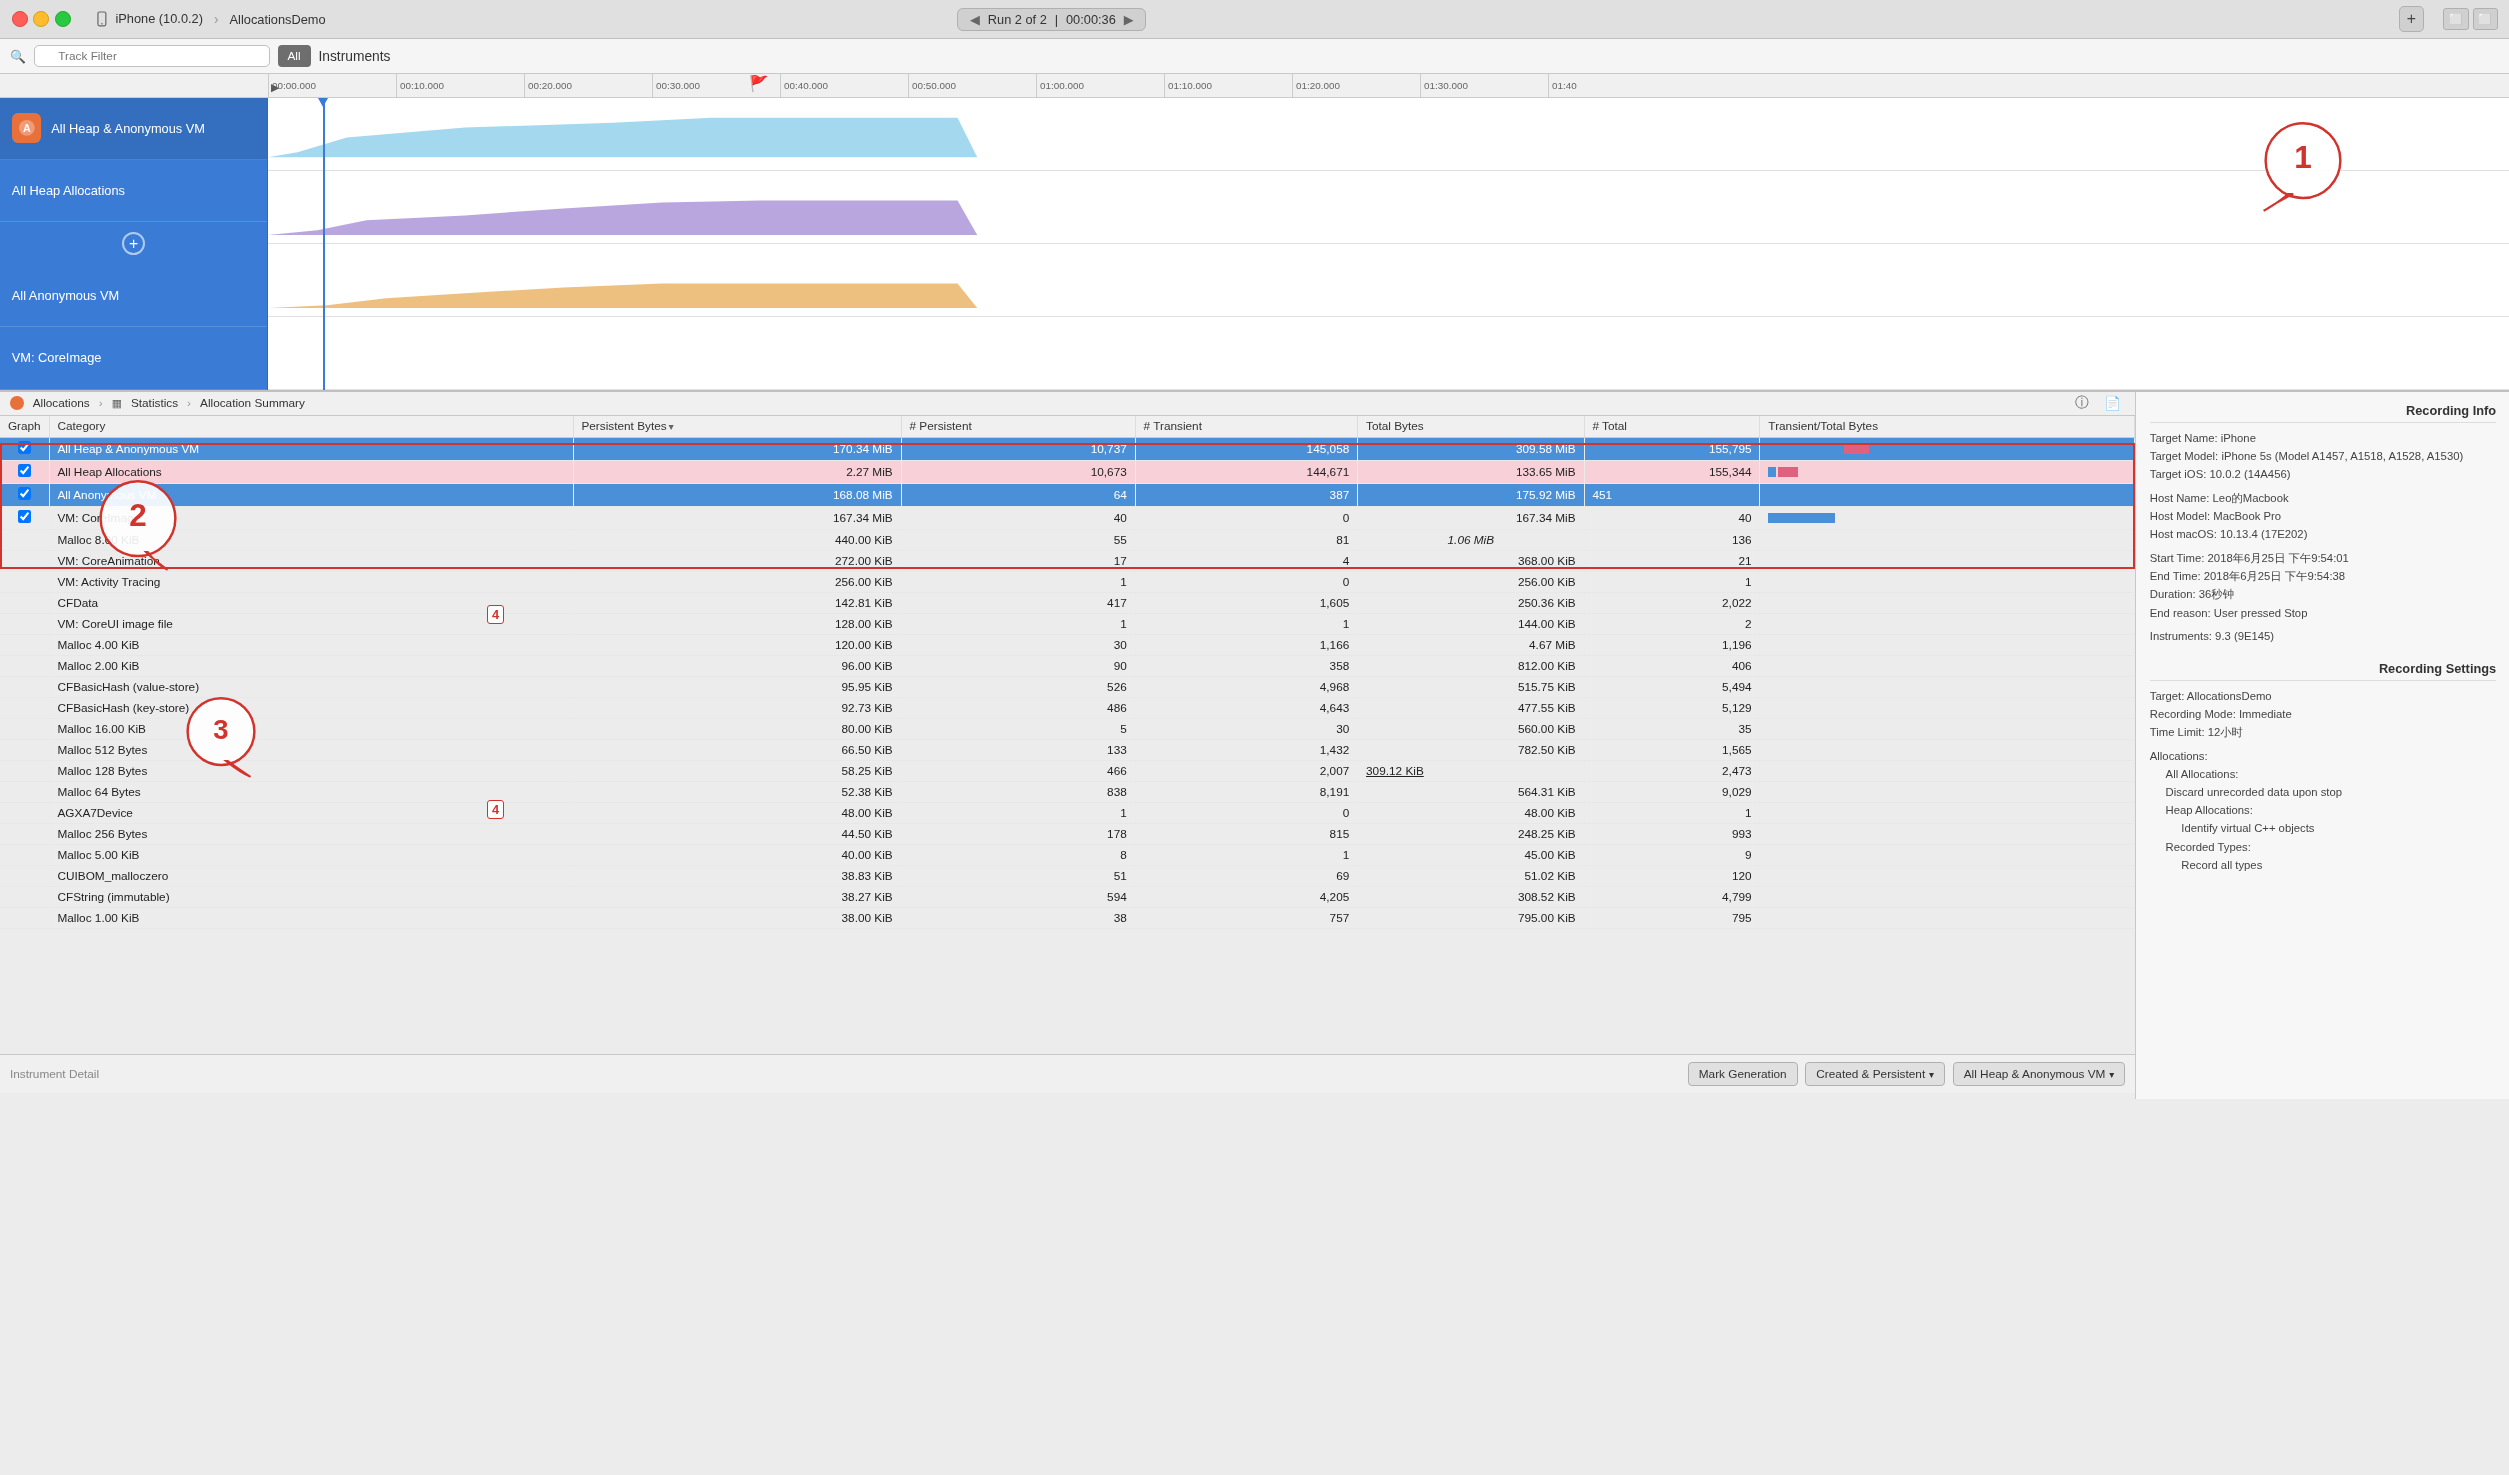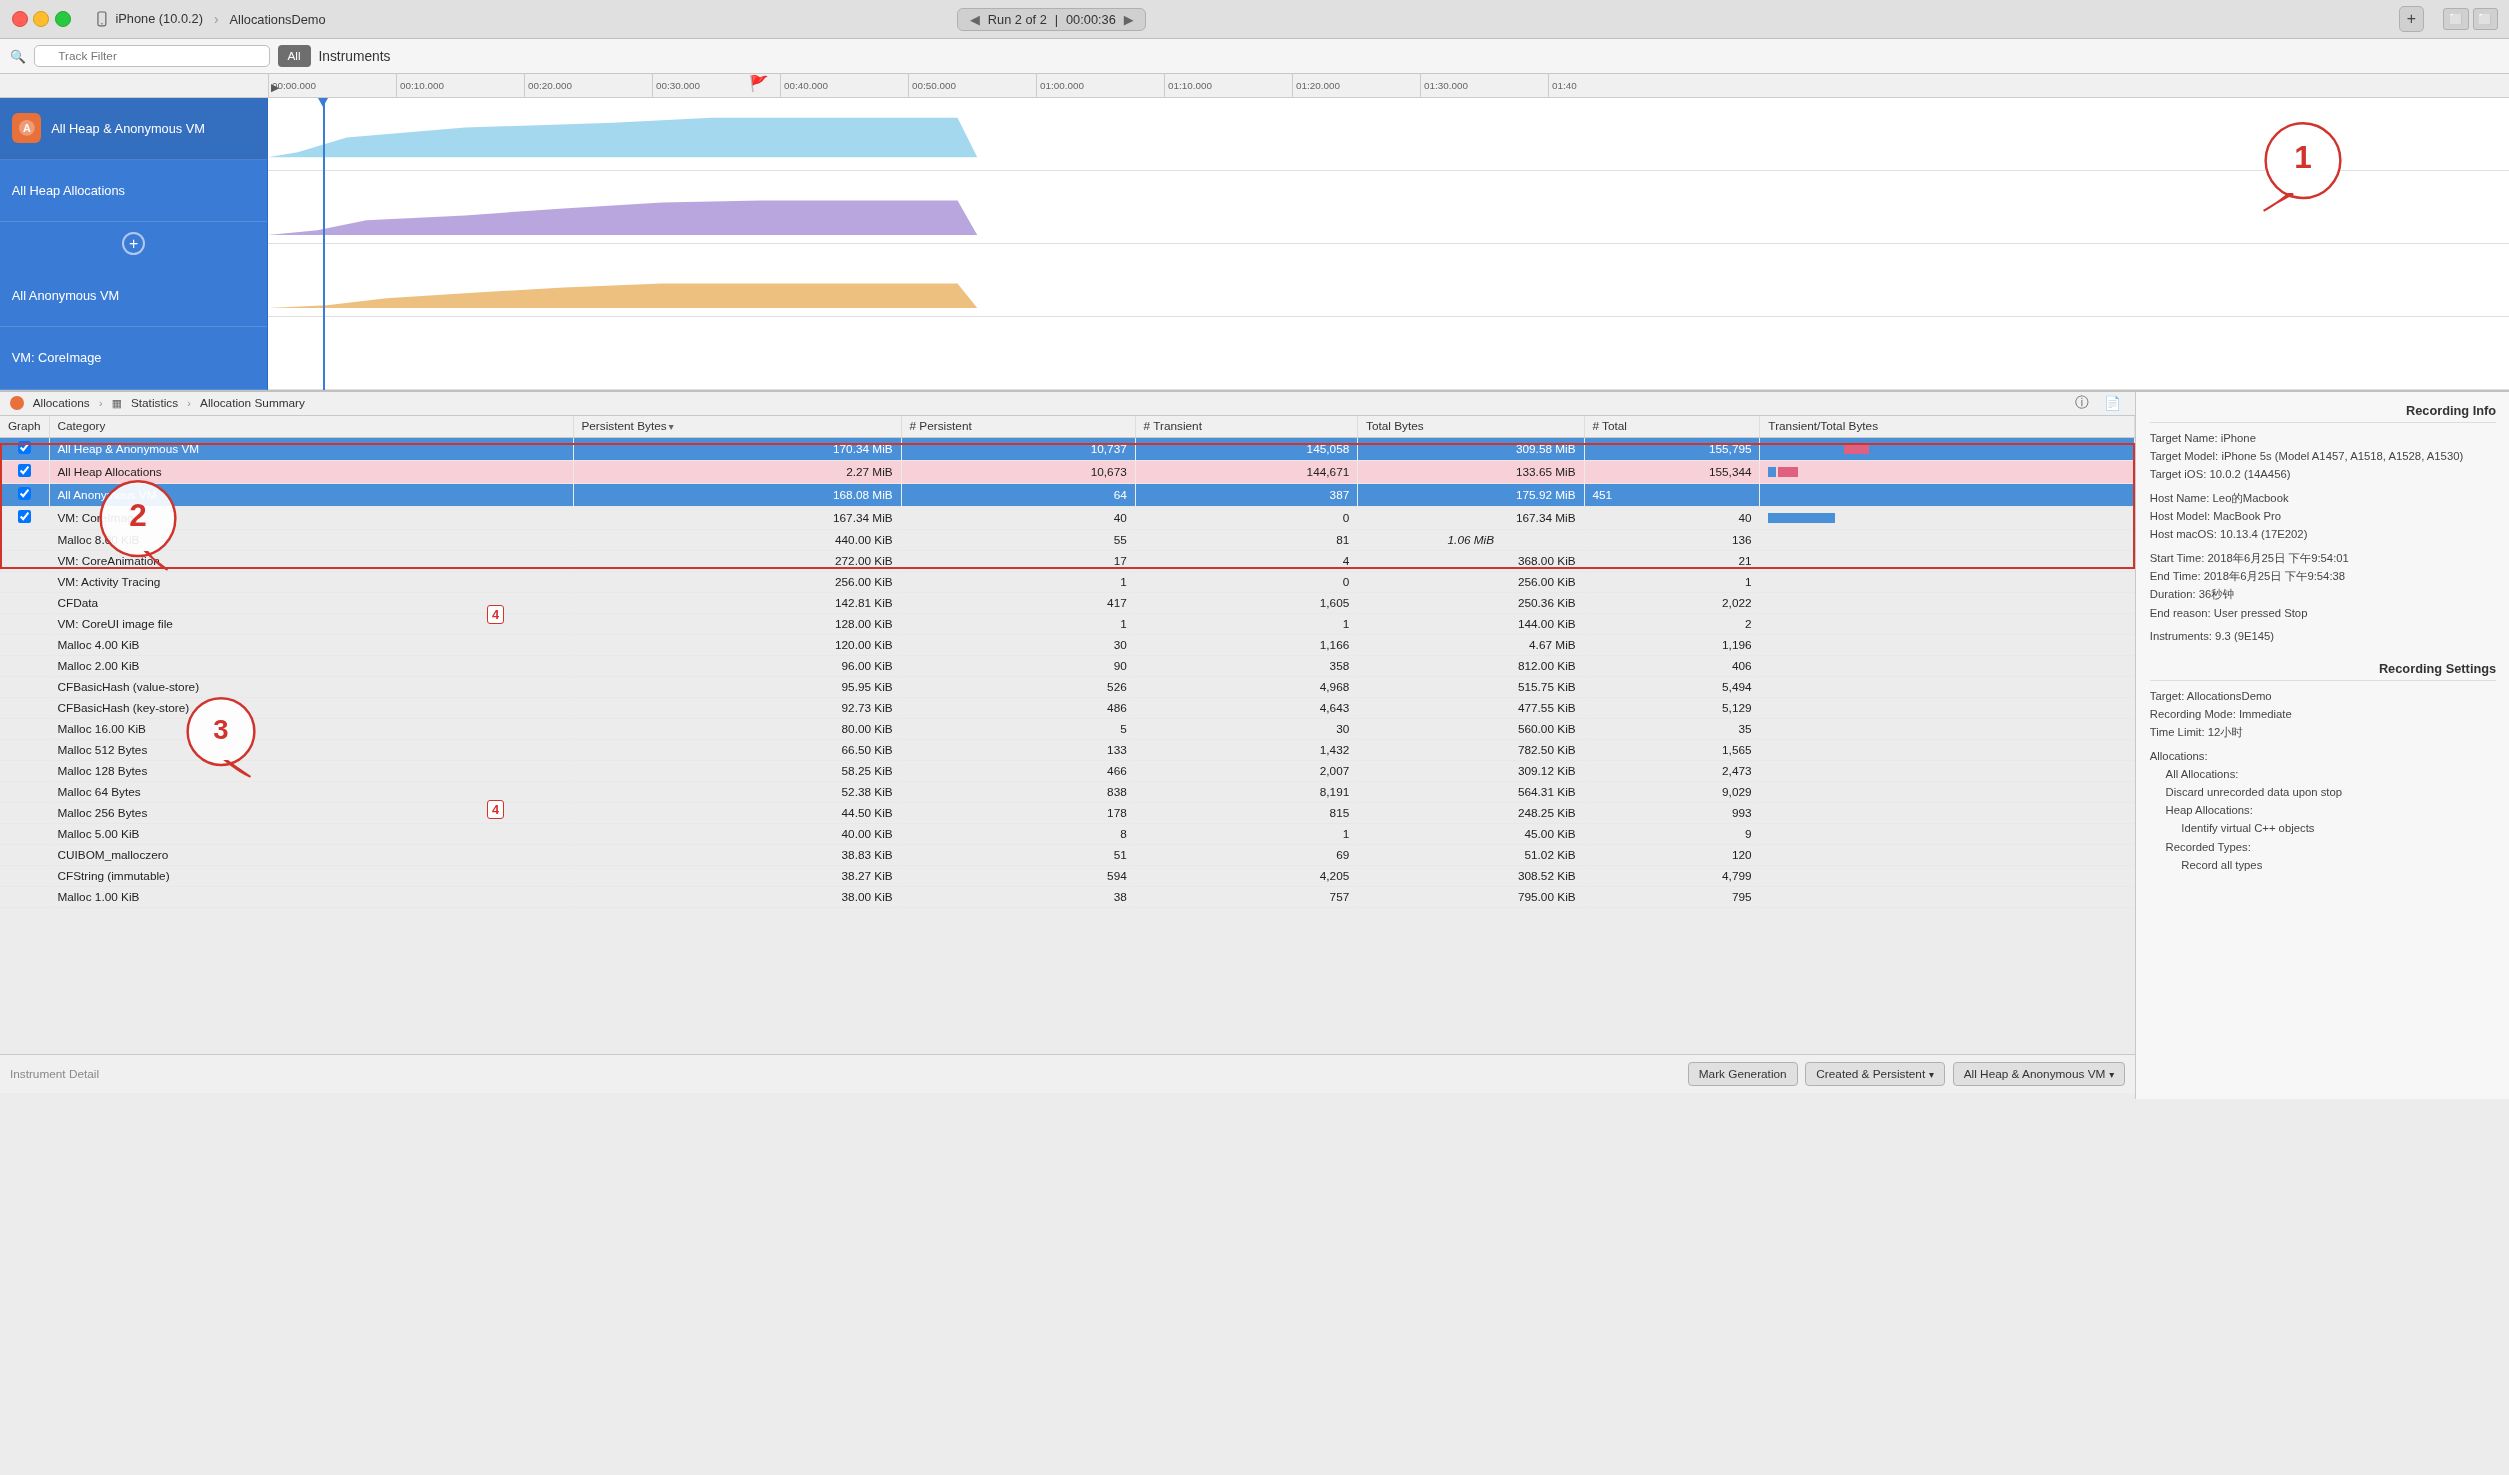--- a/index.html
+++ b/index.html
@@ -449,32 +449,42 @@
               <td style="text-align: right;">782.50 KiB</td>
               <td style="text-align: right;">1,565</td>
               <td></td>
             </tr>
             <tr>
               <td style="text-align: center; width: 27.6px;"></td>
               <td>Malloc 128 Bytes</td>
               <td style="text-align: right;">58.25 KiB</td>
               <td style="text-align: right;">466</td>
               <td style="text-align: right;">2,007</td>
-              <td style="text-align: right;">309.12 KiB</td>
+              <td style="text-align: left; text-decoration: underline;">309.12 KiB</td>
               <td style="text-align: right;">2,473</td>
               <td></td>
             </tr>
             <tr>
               <td style="text-align: center; width: 27.6px;"></td>
               <td>Malloc 64 Bytes</td>
               <td style="text-align: right;">52.38 KiB</td>
               <td style="text-align: right;">838</td>
               <td style="text-align: right;">8,191</td>
               <td style="text-align: right;">564.31 KiB</td>
               <td style="text-align: right;">9,029</td>
+              <td></td>
+            </tr>
+            <tr>
+              <td style="text-align: center; width: 27.6px;"></td>
+              <td>AGXA7Device</td>
+              <td style="text-align: right;">48.00 KiB</td>
+              <td style="text-align: right;">1</td>
+              <td style="text-align: right;">0</td>
+              <td style="text-align: right;">48.00 KiB</td>
+              <td style="text-align: right;">1</td>
               <td></td>
             </tr>
             <tr>
               <td style="text-align: center; width: 27.6px;"></td>
               <td>Malloc 256 Bytes</td>
               <td style="text-align: right;">44.50 KiB</td>
               <td style="text-align: right;">178</td>
               <td style="text-align: right;">815</td>
               <td style="text-align: right;">248.25 KiB</td>
               <td style="text-align: right;">993</td>

